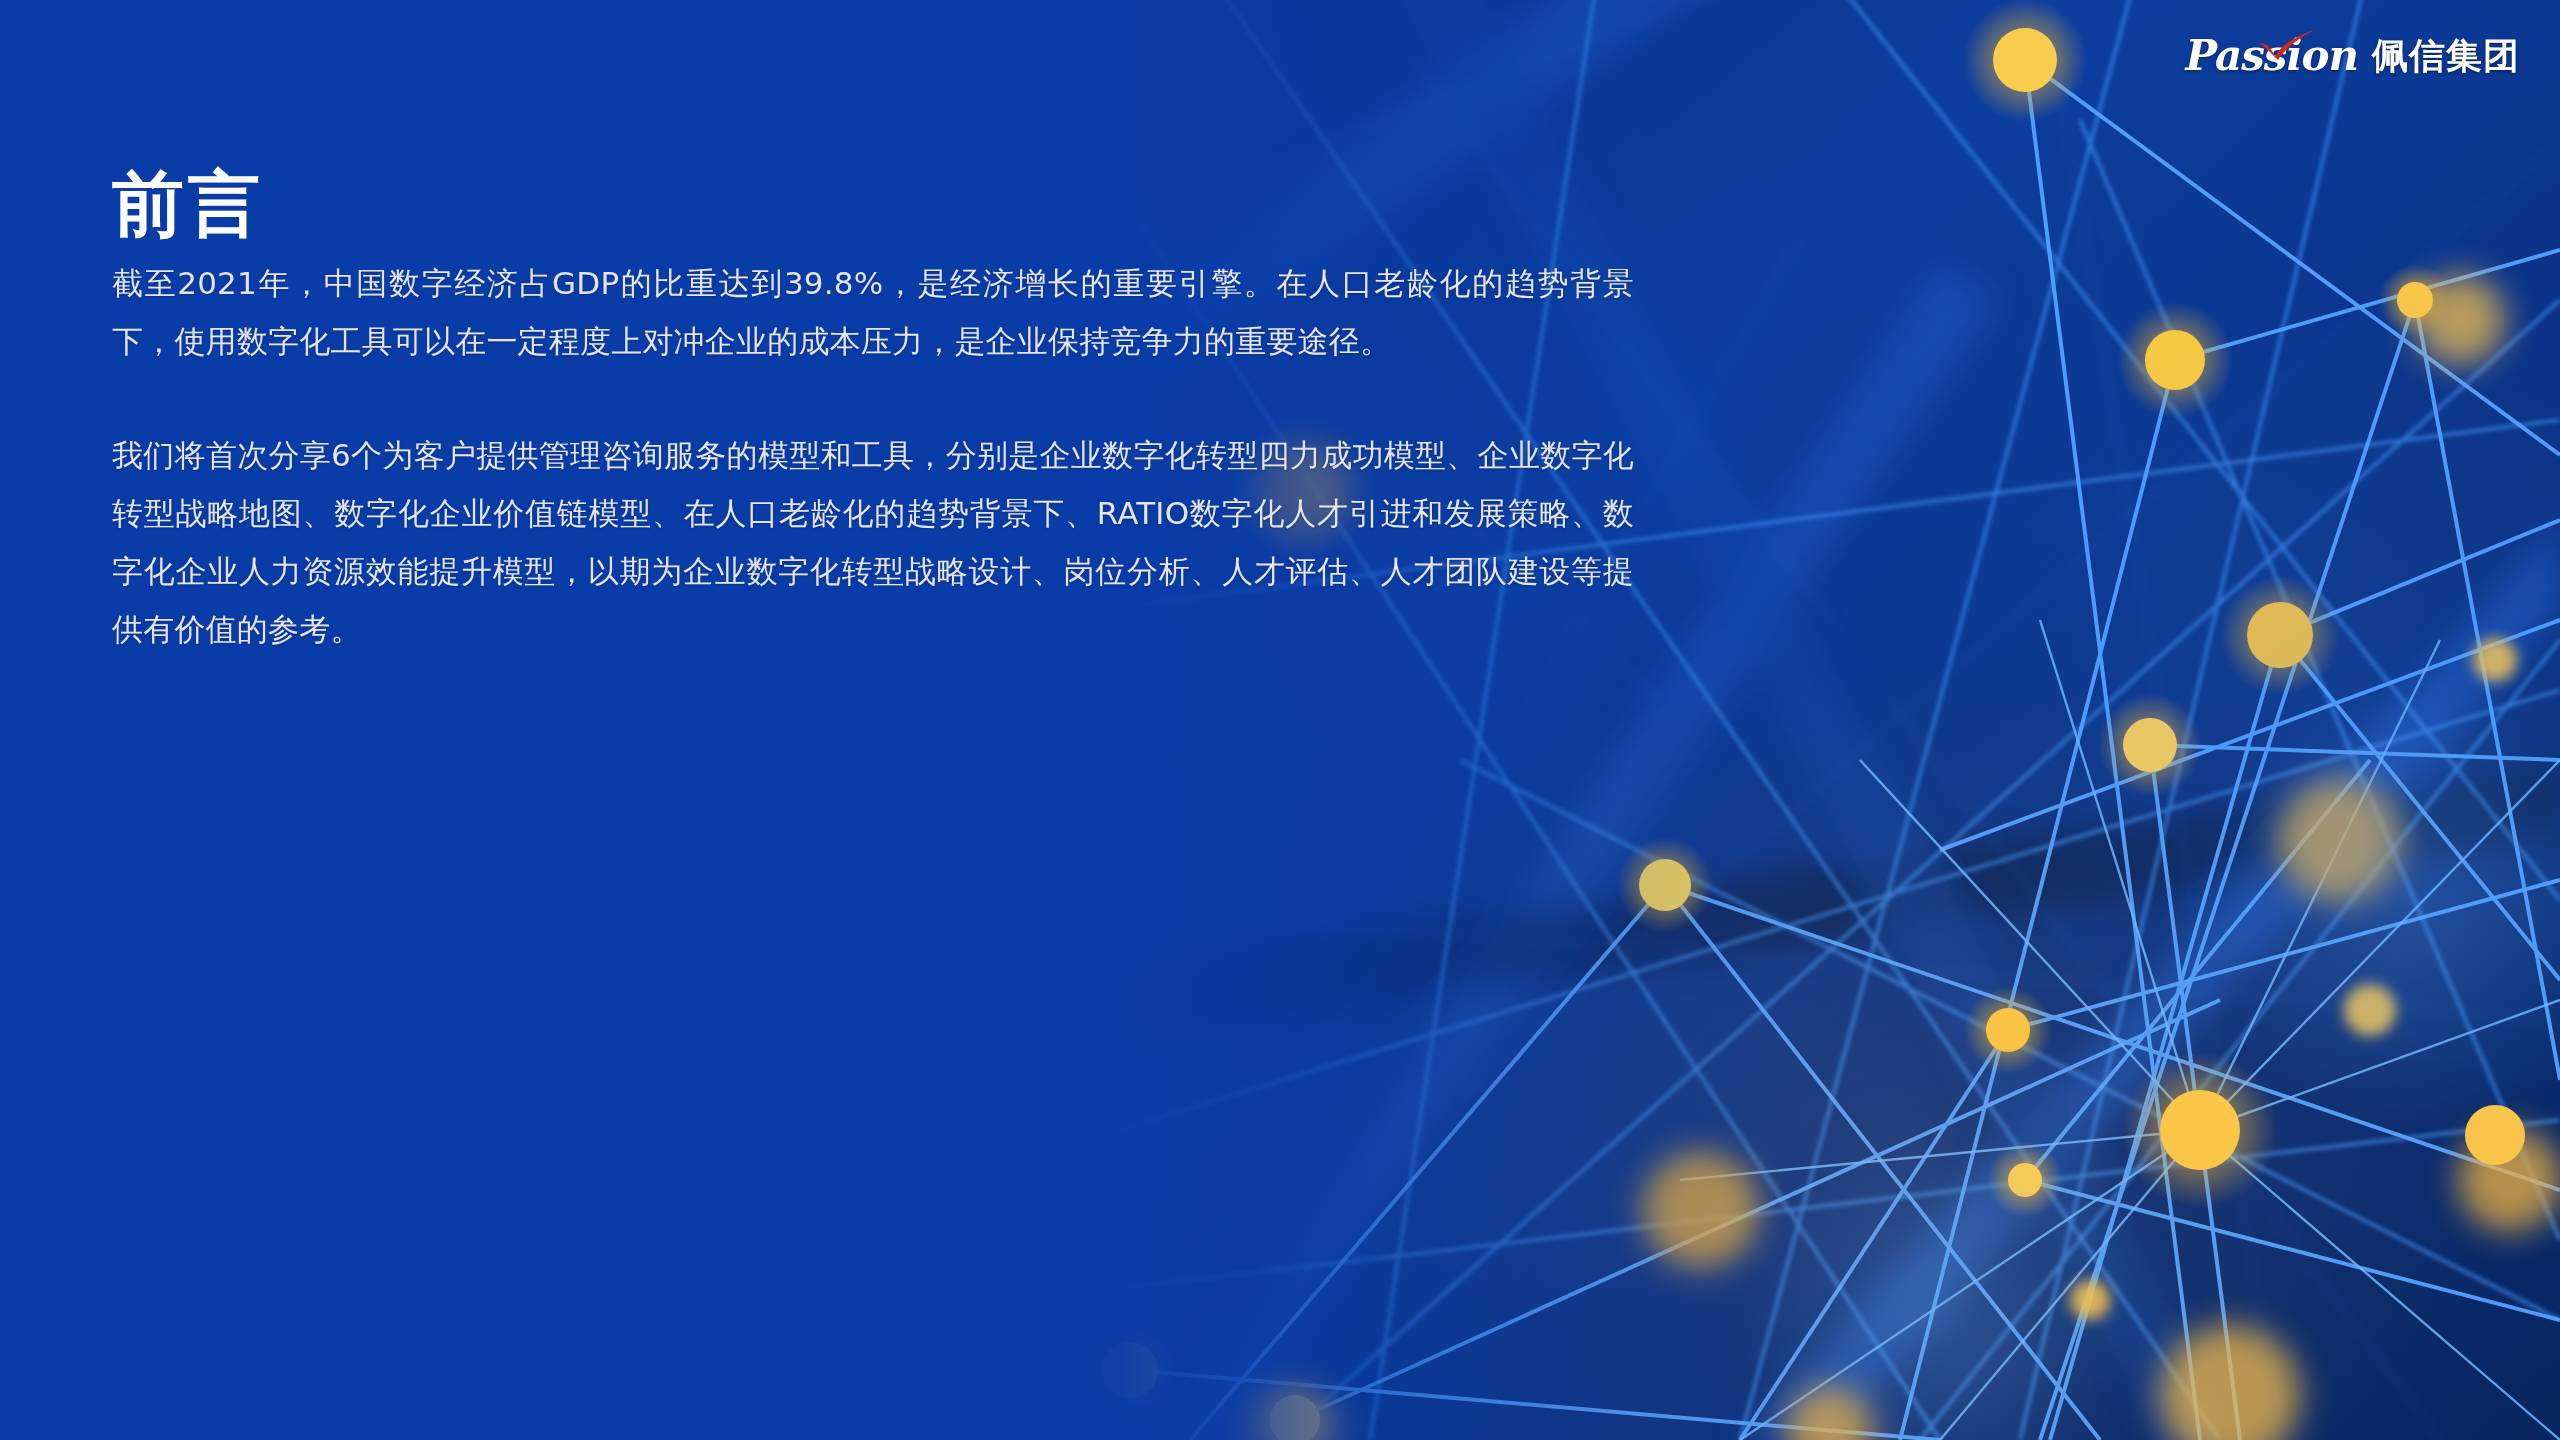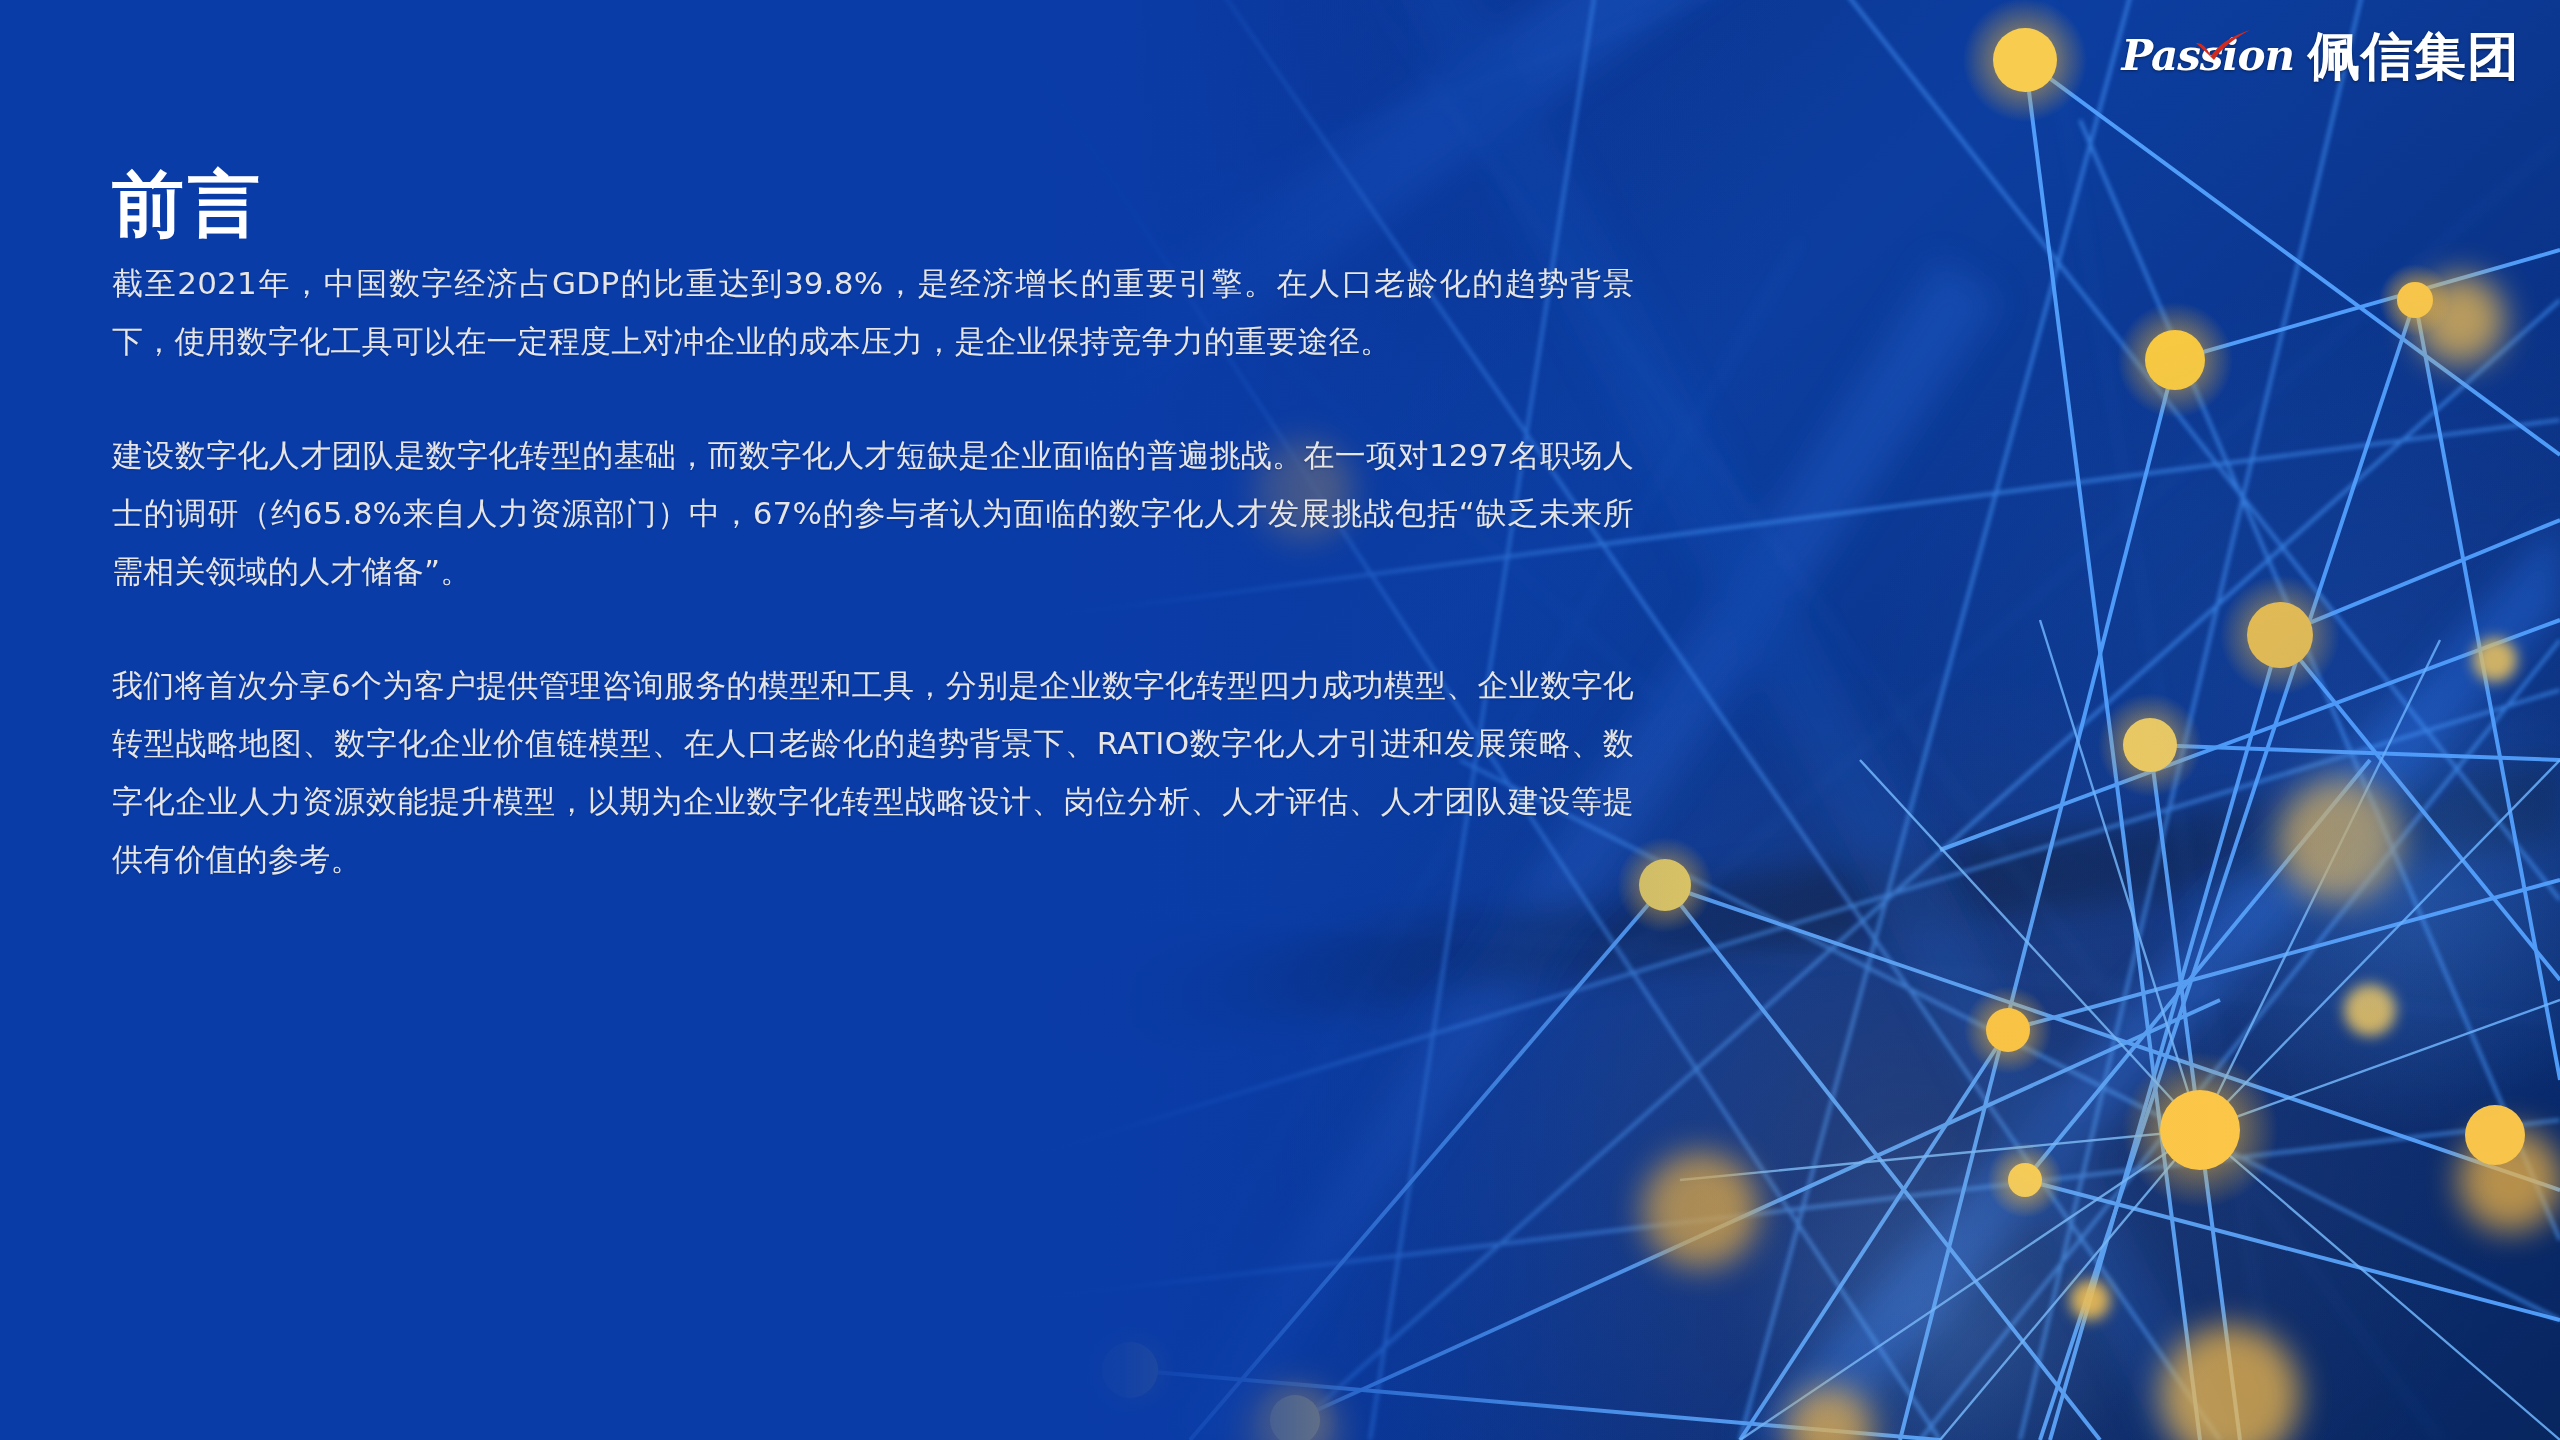--- a/index.html
+++ b/index.html
@@ -78,21 +78,21 @@
   .logo-check {
     position: absolute;
     top: 0px;
     left: 72px;
     width: 58px;
     height: 30px;
   }
   .logo-cn {
     font-family: "DejaVu Sans", "Liberation Sans", sans-serif;
     font-weight: 700;
-    font-size: 52px;
+    font-size: 36px;
     color: #ffffff;
     letter-spacing: 1px;
     line-height: 52px;
     text-shadow: 0 1px 3px rgba(0,0,0,0.45);
   }
 
   
   .content {
     position: absolute;
     top: 16px; left: 0;
@@ -300,18 +300,17 @@
       </svg>
     </div>
     <span class="logo-cn">佩信集团</span>
   </div>
 
   <div class="content">
     <h1 class="page-title">前言</h1>
 
     <div class="body-copy">
       <p class="para">截至2021年，中国数字经济占GDP的比重达到39.8%，是经济增长的重要引擎。在人口老龄化的趋势背景下，使用数字化工具可以在一定程度上对冲企业的成本压力，是企业保持竞争力的重要途径。</p>
-      <p class="para">建设数字化人才团队是数字化转型的基础，而数字化人才短缺是企业面临的普遍挑战。在一项对1297名职场人士的调研（约65.8%来自人力资源部门）中，67%的参与者认为面临的数字化人才发展挑战包括“缺乏未来所需相关领域的人才储备”。</p>
       <p class="para">我们将首次分享6个为客户提供管理咨询服务的模型和工具，分别是企业数字化转型四力成功模型、企业数字化转型战略地图、数字化企业价值链模型、在人口老龄化的趋势背景下、RATIO数字化人才引进和发展策略、数字化企业人力资源效能提升模型，以期为企业数字化转型战略设计、岗位分析、人才评估、人才团队建设等提供有价值的参考。</p>
     </div>
   </div>
 
 </div>
 
 </body></html>

